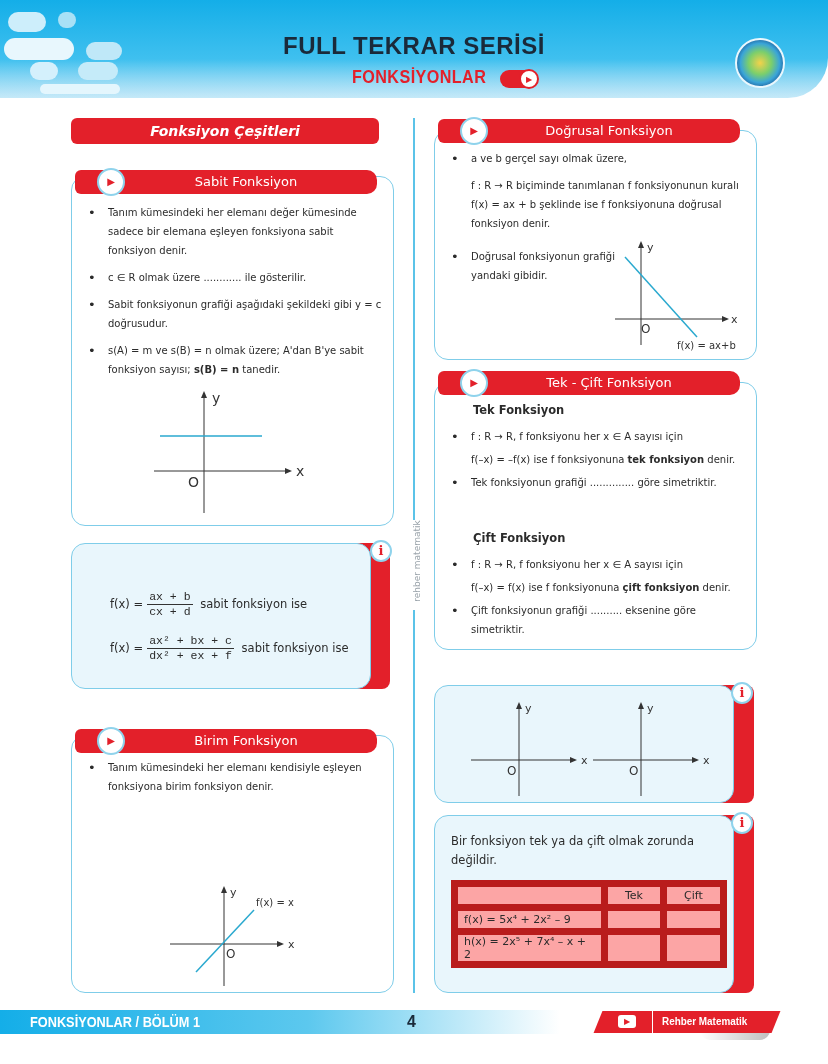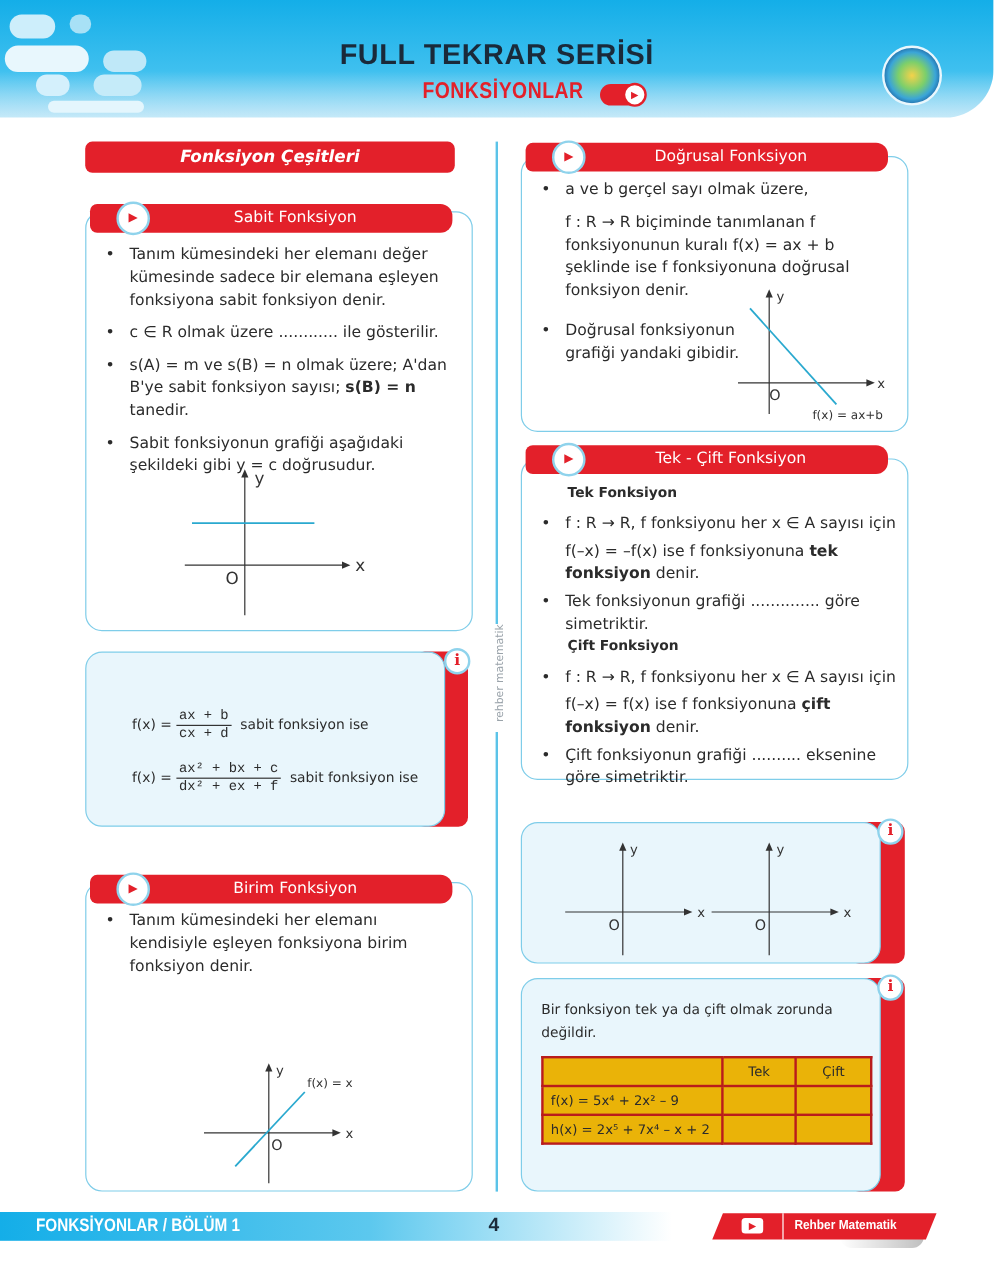--- a/index.html
+++ b/index.html
@@ -15,30 +15,30 @@
   .divider { position: absolute; left: 413px; top: 118px; width: 2px; height: 875px; background: #5bc3e8; }
   .divider-label { position: absolute; left: 402px; top: 520px; width: 24px; height: 90px; background: #fff; }
   .divider-label span { position: absolute; left: -30px; top: 36px; width: 90px; transform: rotate(-90deg); font-size: 9px; color: #9aa3aa; text-align: center; white-space: nowrap; }
   .main-title { position: absolute; left: 71px; top: 118px; width: 308px; height: 26px; background: #e3202a; border-radius: 6px; color: #fff; font-weight: bold; font-style: italic; font-size: 14px; text-align: center; line-height: 26px; }
   .box { position: absolute; border: 1.5px solid #7fcde9; border-radius: 14px; background: #fff; }
   .box.tint { background: #e9f6fc; }
   .box-head { position: absolute; height: 24px; background: #e3202a; border-radius: 6px 10px 10px 6px; color: #fff; font-size: 13px; line-height: 24px; text-align: center; }
   .box-head .play { position: absolute; left: 22px; top: -2px; width: 28px; height: 28px; border-radius: 50%; background: #fff; border: 2px solid #8fd3ec; display: flex; align-items: center; justify-content: center; color: #e3202a; font-size: 10px; }
   .info-tab { position: absolute; background: #e3202a; border-radius: 8px; }
   .info-icon { position: absolute; width: 22px; height: 22px; border-radius: 50%; background: #fff; border: 2px solid #8fd3ec; color: #e3202a; font-size: 13px; font-weight: bold; text-align: center; line-height: 18px; font-family: "DejaVu Serif", serif; }
-  .ul { list-style: none; font-size: 13px; line-height: 19px; color: #2b2b2b; }
+  .ul { list-style: none; font-size: 10px; line-height: 19px; color: #2b2b2b; }
   .ul li { position: relative; padding-left: 30px; margin-bottom: 8px; }
   .ul li::before { content: "•"; position: absolute; left: 10px; top: 0; font-size: 13px; }
   .para { font-size: 11.5px; line-height: 19px; }
   .subhead { font-weight: bold; font-size: 11.5px; }
   .frac { display: inline-block; vertical-align: middle; text-align: center; margin: 0 4px; font-family: Liberation Mono, monospace; }
   .frac .num { display: block; border-bottom: 1px solid #333; padding: 0 2px; line-height: 14px; }
   .frac .den { display: block; line-height: 14px; }
   table.ct { position: absolute; border-collapse: collapse; font-size: 11px; }
-  table.ct td { border: 2px solid #b91c1c; height: 24px; padding: 0 6px; background: #eab308; }
+  table.ct td { border: 7px solid #b91c1c; height: 24px; padding: 0 6px; background: #fca5a5; }
   table.ct td.h { text-align: center; }
   .footer-bar { position: absolute; left: 0; top: 1010px; width: 560px; height: 24px; background: linear-gradient(90deg, #14aee8 0%, #5cc8ee 55%, #ffffff 100%); }
   .footer-left { position: absolute; left: 30px; top: 1013px; color: #fff; font-family: "Liberation Sans", sans-serif; font-weight: bold; font-size: 15px; transform: scaleX(0.85); transform-origin: left; }
   .footer-page { position: absolute; left: 407px; top: 1013px; font-family: "Liberation Sans", sans-serif; font-weight: bold; font-size: 16px; color: #1a2a3a; }
   .yt { position: absolute; left: 598px; top: 1011px; width: 178px; height: 22px; background: #e3202a; transform: skewX(-22deg); }
   .yt-shadow { position: absolute; left: 700px; top: 1030px; width: 70px; height: 10px; background: linear-gradient(90deg, rgba(0,0,0,0) 0%, rgba(0,0,0,0.25) 100%); border-radius: 0 0 10px 10px; }
   .yt-icon { position: absolute; left: 618px; top: 1015px; width: 18px; height: 13px; background: #fff; border-radius: 3px; color: #e3202a; font-size: 8px; text-align: center; line-height: 13px; }
   .yt-sep { position: absolute; left: 652px; top: 1011px; width: 1px; height: 22px; background: #fff; }
   .yt-label { position: absolute; left: 662px; top: 1015px; color: #fff; font-family: "Liberation Sans", sans-serif; font-weight: bold; font-size: 11px; transform: scaleX(0.9); transform-origin: left; }
   svg text { font-family: "DejaVu Sans", sans-serif; }
@@ -67,22 +67,22 @@
 <div class="divider-label">
     <span>rehber matematik</span>
   </div>
 
 <div class="main-title">Fonksiyon Çeşitleri</div>
 
 <div class="box" style="left:71px;top:176px;width:323px;height:350px;">
   <ul class="ul" style="position:absolute;left:6px;top:26px;width:304px;">
     <li>Tanım kümesindeki her elemanı değer kümesinde sadece bir elemana eşleyen fonksiyona sabit fonksiyon denir.</li>
     <li>c ∈ R olmak üzere ............ ile gösterilir.</li>
+    <li>Sabit fonksiyonun grafiği aşağıdaki şekildeki gibi y = c doğrusudur.</li>
     <li><span>s(A) = m ve s(B) = n olmak üzere; A'dan B'ye sabit fonksiyon sayısı; </span><b>s(B) = n</b><span> tanedir.</span></li>
-    <li>Sabit fonksiyonun grafiği aşağıdaki şekildeki gibi y = c doğrusudur.</li>
   </ul>
   <svg width="180" height="130" style="position:absolute;left:70px;top:206px;">
     <line x1="12" y1="88" x2="146" y2="88" stroke="#333" stroke-width="1"></line>
     <polygon points="150,88 143,85 143,91" fill="#333"></polygon>
     <line x1="62" y1="130" x2="62" y2="12" stroke="#333" stroke-width="1"></line>
     <polygon points="62,8 59,15 65,15" fill="#333"></polygon>
     <line x1="18" y1="53" x2="120" y2="53" stroke="#2aa9cf" stroke-width="1.5"></line>
     <text x="70" y="20" font-size="14" fill="#333">y</text>
     <text x="154" y="93" font-size="14" fill="#333">x</text>
     <text x="46" y="104" font-size="14" fill="#333">O</text>

